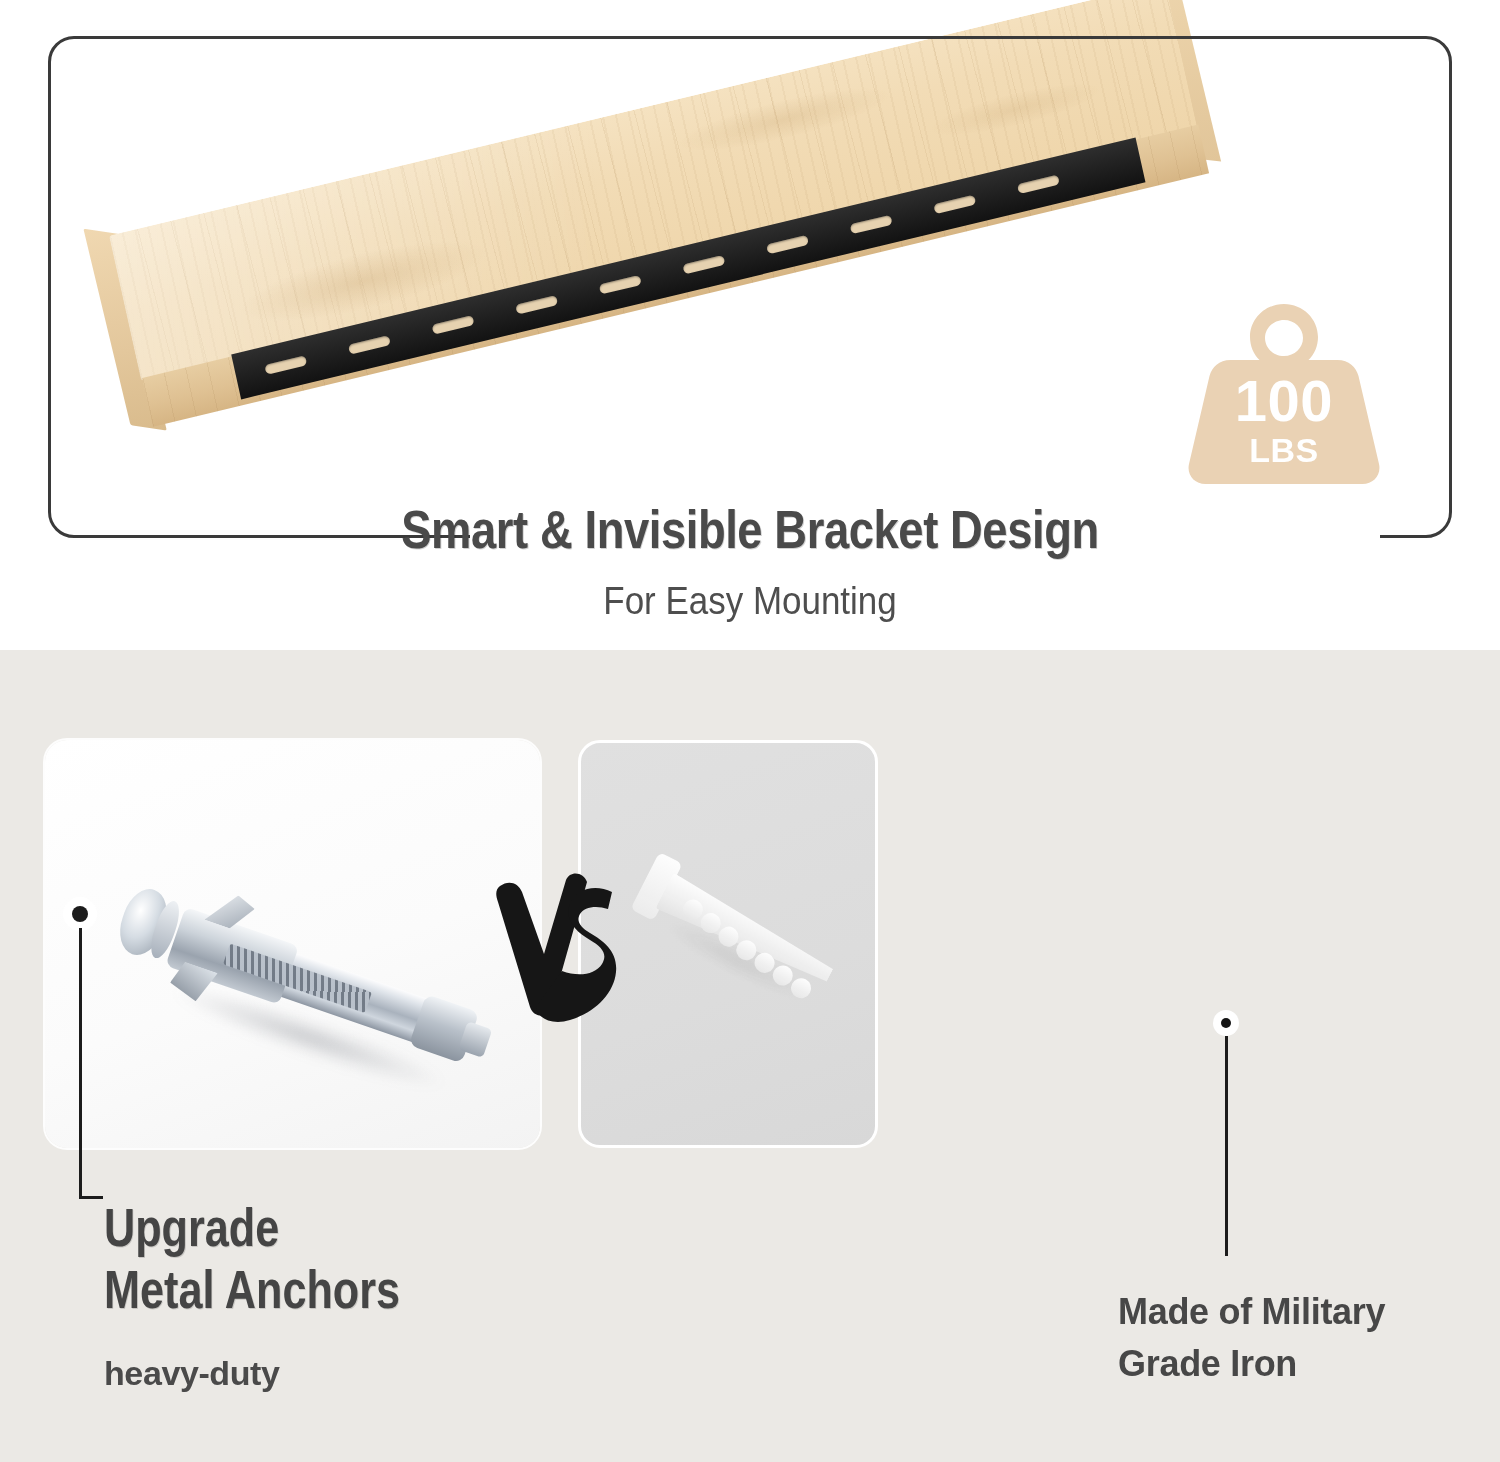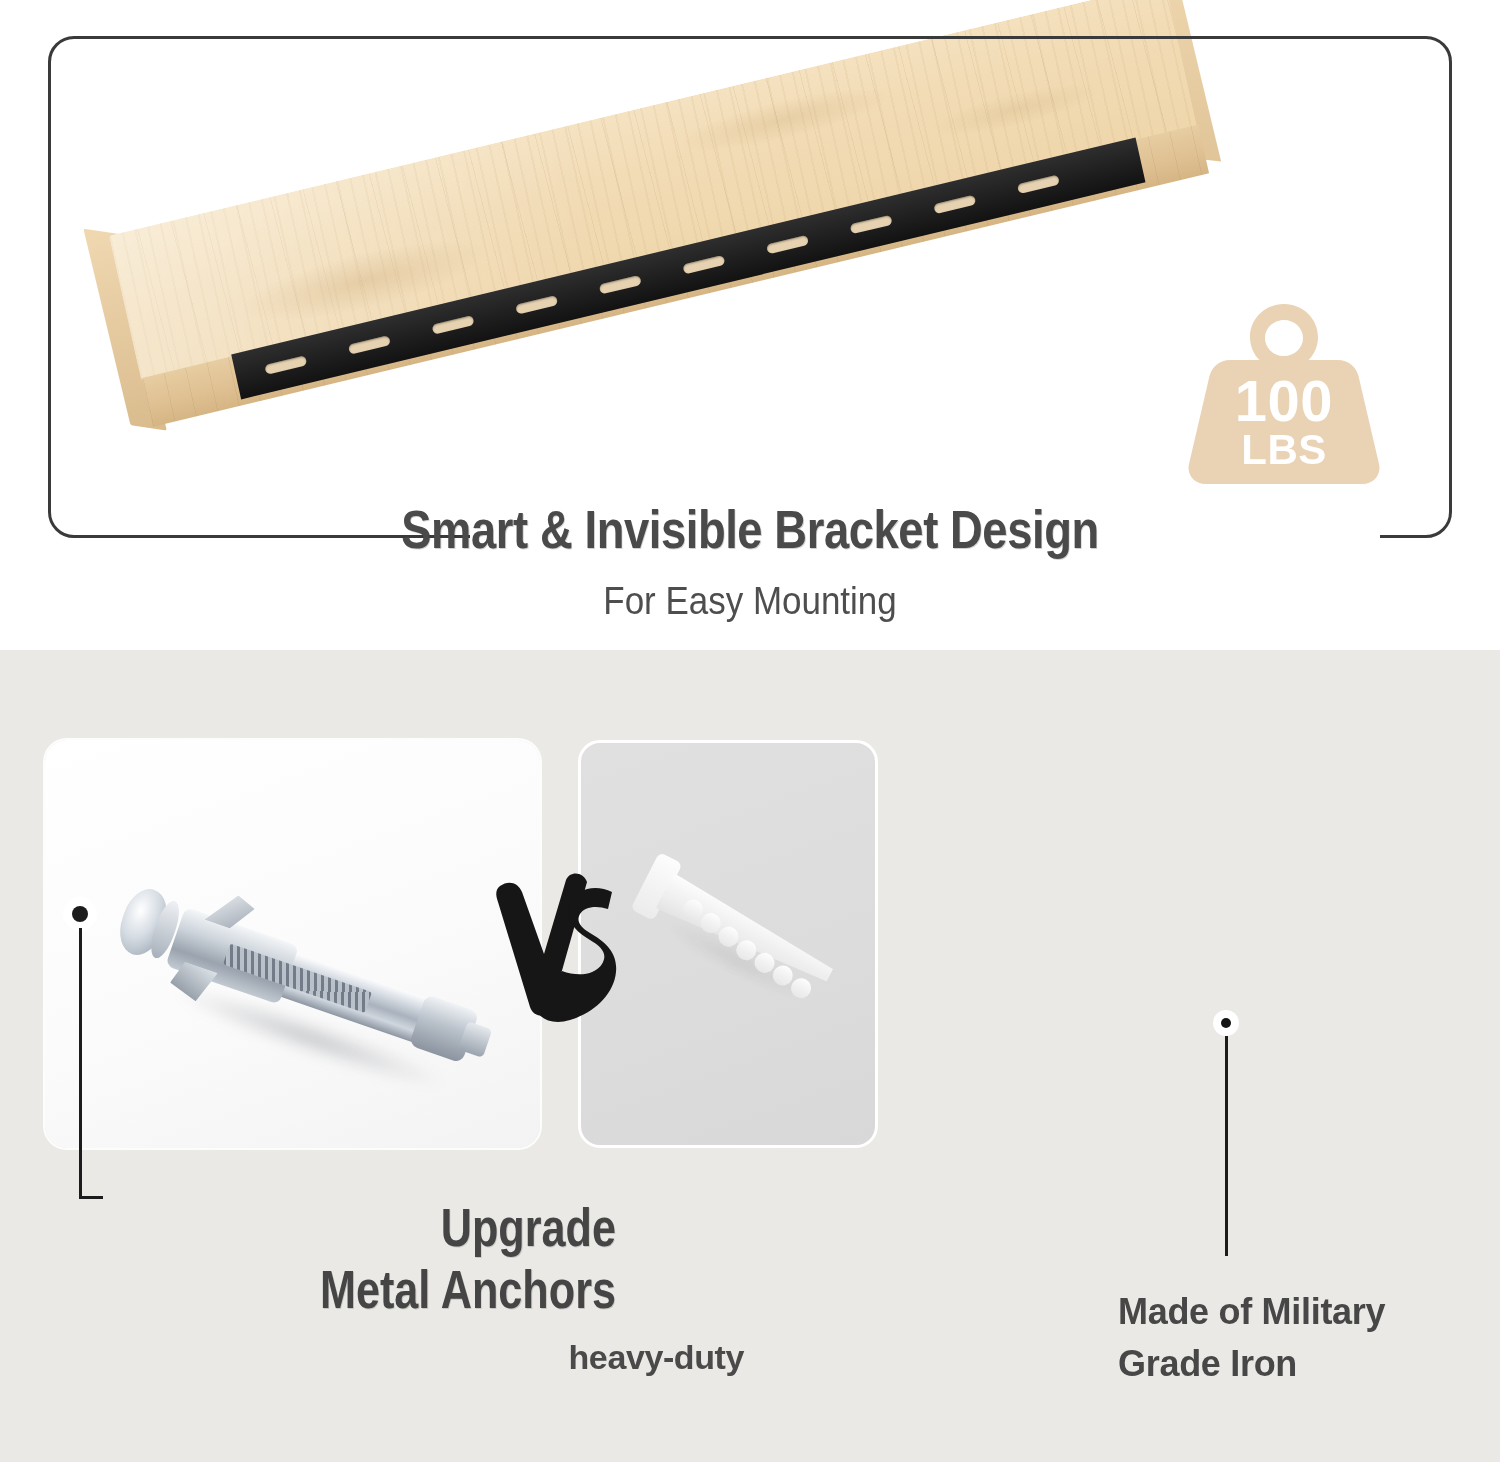--- a/index.html
+++ b/index.html
@@ -106,21 +106,21 @@
   .weight-badge{
     position:absolute; left:1186px; top:296px; width:196px; height:190px;
   }
   .weight-badge svg{ display:block; width:100%; height:100%; }
   .badge-num, .badge-unit{
     position:absolute; left:0; width:100%; text-align:center;
     color:#ffffff; font-weight:700; letter-spacing:.5px;
     font-family:"Liberation Sans", sans-serif;
   }
   .badge-num{ top:76px; font-size:58px; line-height:58px; }
-  .badge-unit{ top:133px; font-size:42px; line-height:42px; }
+  .badge-unit{ top:133px; font-size:34px; line-height:42px; }
 
   
   .headline{
     position:absolute; left:0; top:498px; width:1500px;
     text-align:center;
     font-size:54px; line-height:62px; font-weight:700;
     color:#4a4a4a;
     font-family:"Liberation Sans Narrow","Liberation Sans", sans-serif;
     transform:scaleX(.84); transform-origin:50% 50%;
     letter-spacing:-0.5px;
@@ -285,31 +285,31 @@
     display:flex; align-items:center; justify-content:center;
   }
   .ring-marker i{
     width:10px; height:10px; border-radius:50%; background:#141414; display:block;
   }
   .leader-v{ position:absolute; width:3px; background:#1c1c1c; }
   .leader-h{ position:absolute; height:3px; background:#1c1c1c; }
 
   
   .txt-left{
-    position:absolute; left:104px; top:1196px; width:640px;text-align:right;
+    position:absolute; left:104px; top:1196px; width:640px;
   }
   .txt-left .big{
     font-size:54px; line-height:62px; font-weight:700; color:#454545;
     font-family:"Liberation Sans Narrow","Liberation Sans", sans-serif;
     transform:scaleX(.80); transform-origin:0 50%;
     text-shadow:1px 1px 0 rgba(0,0,0,.15);
     white-space:nowrap;
   }
   .txt-left .small{
-    margin-top:16px;
+    margin-top:32px;
     font-size:34px; line-height:42px; font-weight:700; color:#4a4a4a;
     font-family:"Liberation Sans", sans-serif;
     letter-spacing:-0.4px;
   }
   .txt-right{
     position:absolute; left:1118px; top:1286px; width:400px;
     font-size:36px; line-height:52px; font-weight:700; color:#474747;
     font-family:"Liberation Sans", sans-serif;
     letter-spacing:-0.3px;
   }

